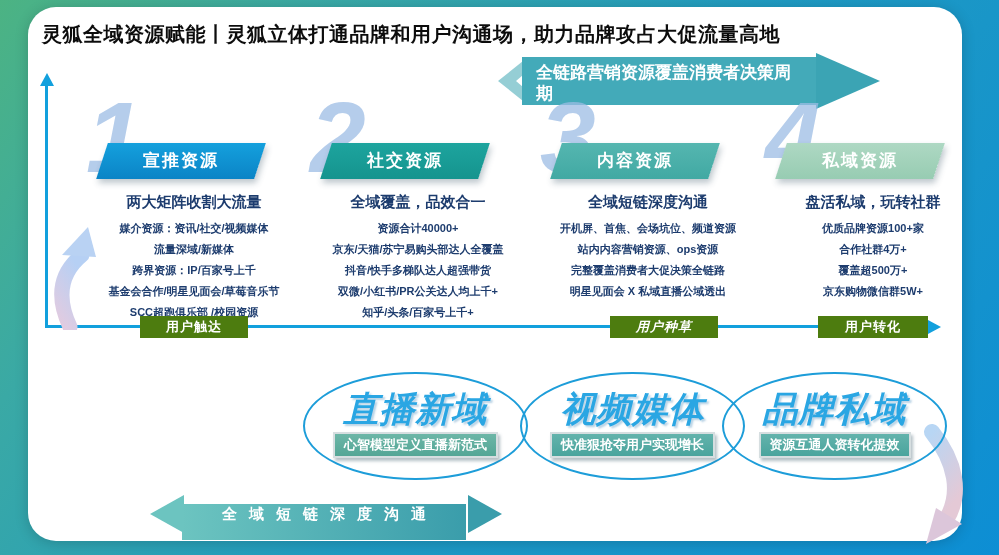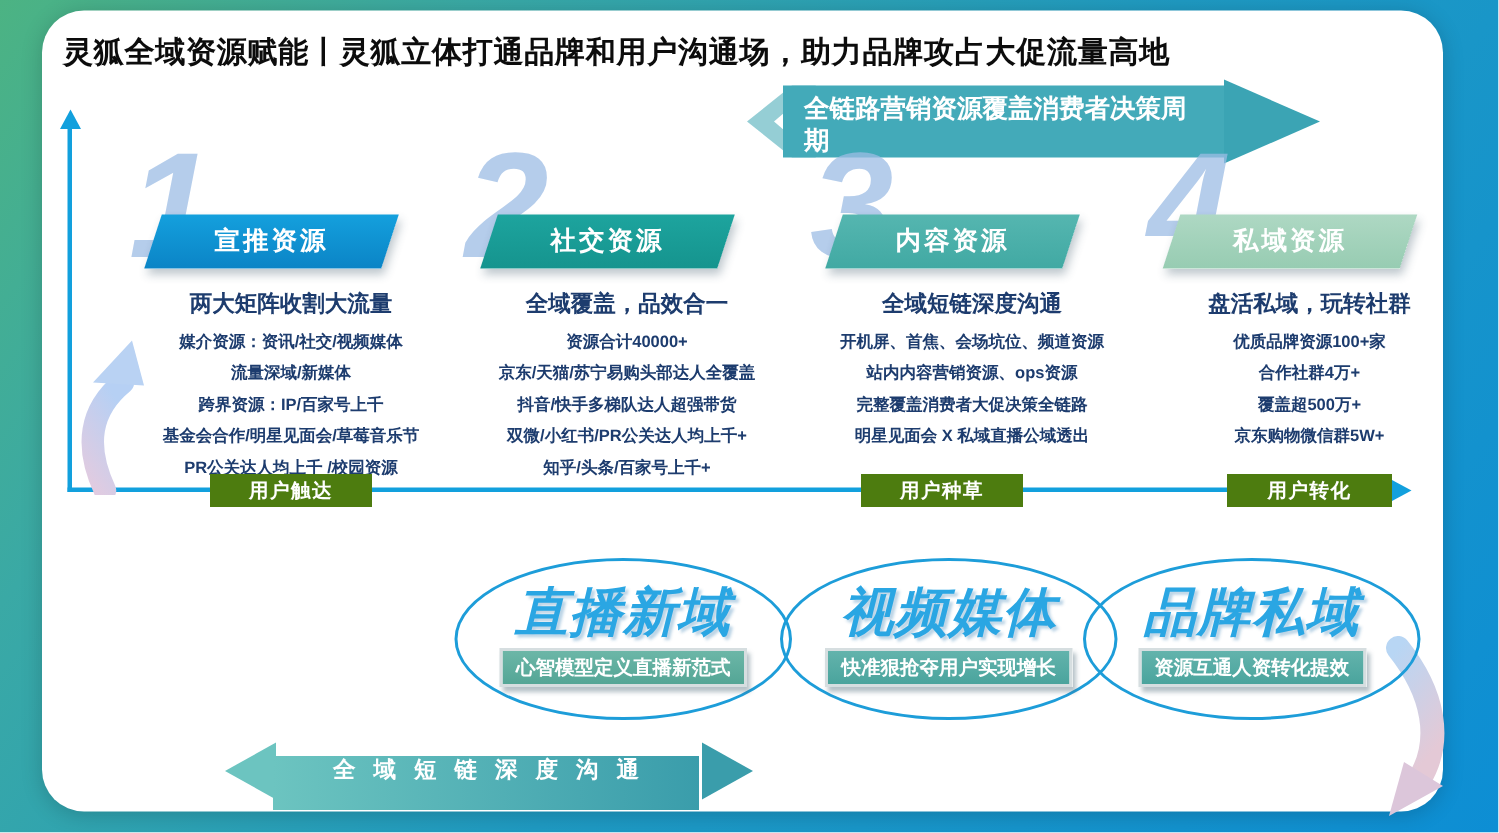--- a/index.html
+++ b/index.html
@@ -41,21 +41,21 @@
   .hdr4 { background:linear-gradient(180deg,#aed8c3,#97ccb2); }
   .ctitle { position:absolute; top:98px; width:100%; text-align:center;
     font-size:15px; font-weight:bold; color:#1d3c6e; }
   .bullets { position:absolute; top:123px; width:100%; list-style:none; }
   .bullets li { text-align:center; font-size:11px; line-height:21px; font-weight:bold; color:#1d3c6e; }
 
   
   .stage { position:absolute; top:309px; height:22px; background:#4d7c0f; z-index:3;
     text-align:center; line-height:22px; font-size:13px; font-weight:bold; color:#ffffff; letter-spacing:1px; }
   .st1 { left:112px; width:108px; } .st2 { left:336px; width:108px; }
-  .st3 { left:546px; width:108px; } .st4 { left:790px; width:110px; }
+  .st3 { left:582px; width:108px;font-style:italic; } .st4 { left:790px; width:110px; }
 
   
   .ell { position:absolute; top:365px; width:225px; height:108px;
     border:2px solid #1d9dd9; border-radius:50%; text-align:center; }
   .el1 { left:57px; } .el2 { left:275px; } .el3 { left:492px; } .el4 { left:694px; }
   .e-title { margin-top:16px; font-size:35px; line-height:38px; font-weight:bold; font-style:italic;
     color:#2aa6e3; text-shadow:2px 2px 2px rgba(25,110,170,.3); letter-spacing:1px; white-space:nowrap; }
   .e-tag { display:inline-block; margin-top:4px; padding:2px 9px; font-size:13px; font-weight:bold;
     color:#ffffff; border:2px solid #d6dee0; box-shadow:2px 3px 3px rgba(70,100,115,.4); white-space:nowrap; }
   .tg1 { background:linear-gradient(180deg,#49a8ce,#3795c2); border-right:5px solid #2f7fc0; }
@@ -124,21 +124,21 @@
       <div class="num">1</div>
       <div class="hdr hdr1">
         <span>宣推资源</span>
       </div>
       <div class="ctitle">两大矩阵收割大流量</div>
       <ul class="bullets">
         <li>媒介资源：资讯/社交/视频媒体</li>
         <li>流量深域/新媒体</li>
         <li>跨界资源：IP/百家号上千</li>
         <li>基金会合作/明星见面会/草莓音乐节</li>
-        <li>PR公关达人均上千 /校园资源</li>
+        <li>SCC超跑俱乐部 /校园资源</li>
       </ul>
     </div>
 
     <div class="col col2">
       <div class="num">2</div>
       <div class="hdr hdr2">
         <span>社交资源</span>
       </div>
       <div class="ctitle">全域覆盖，品效合一</div>
       <ul class="bullets">

